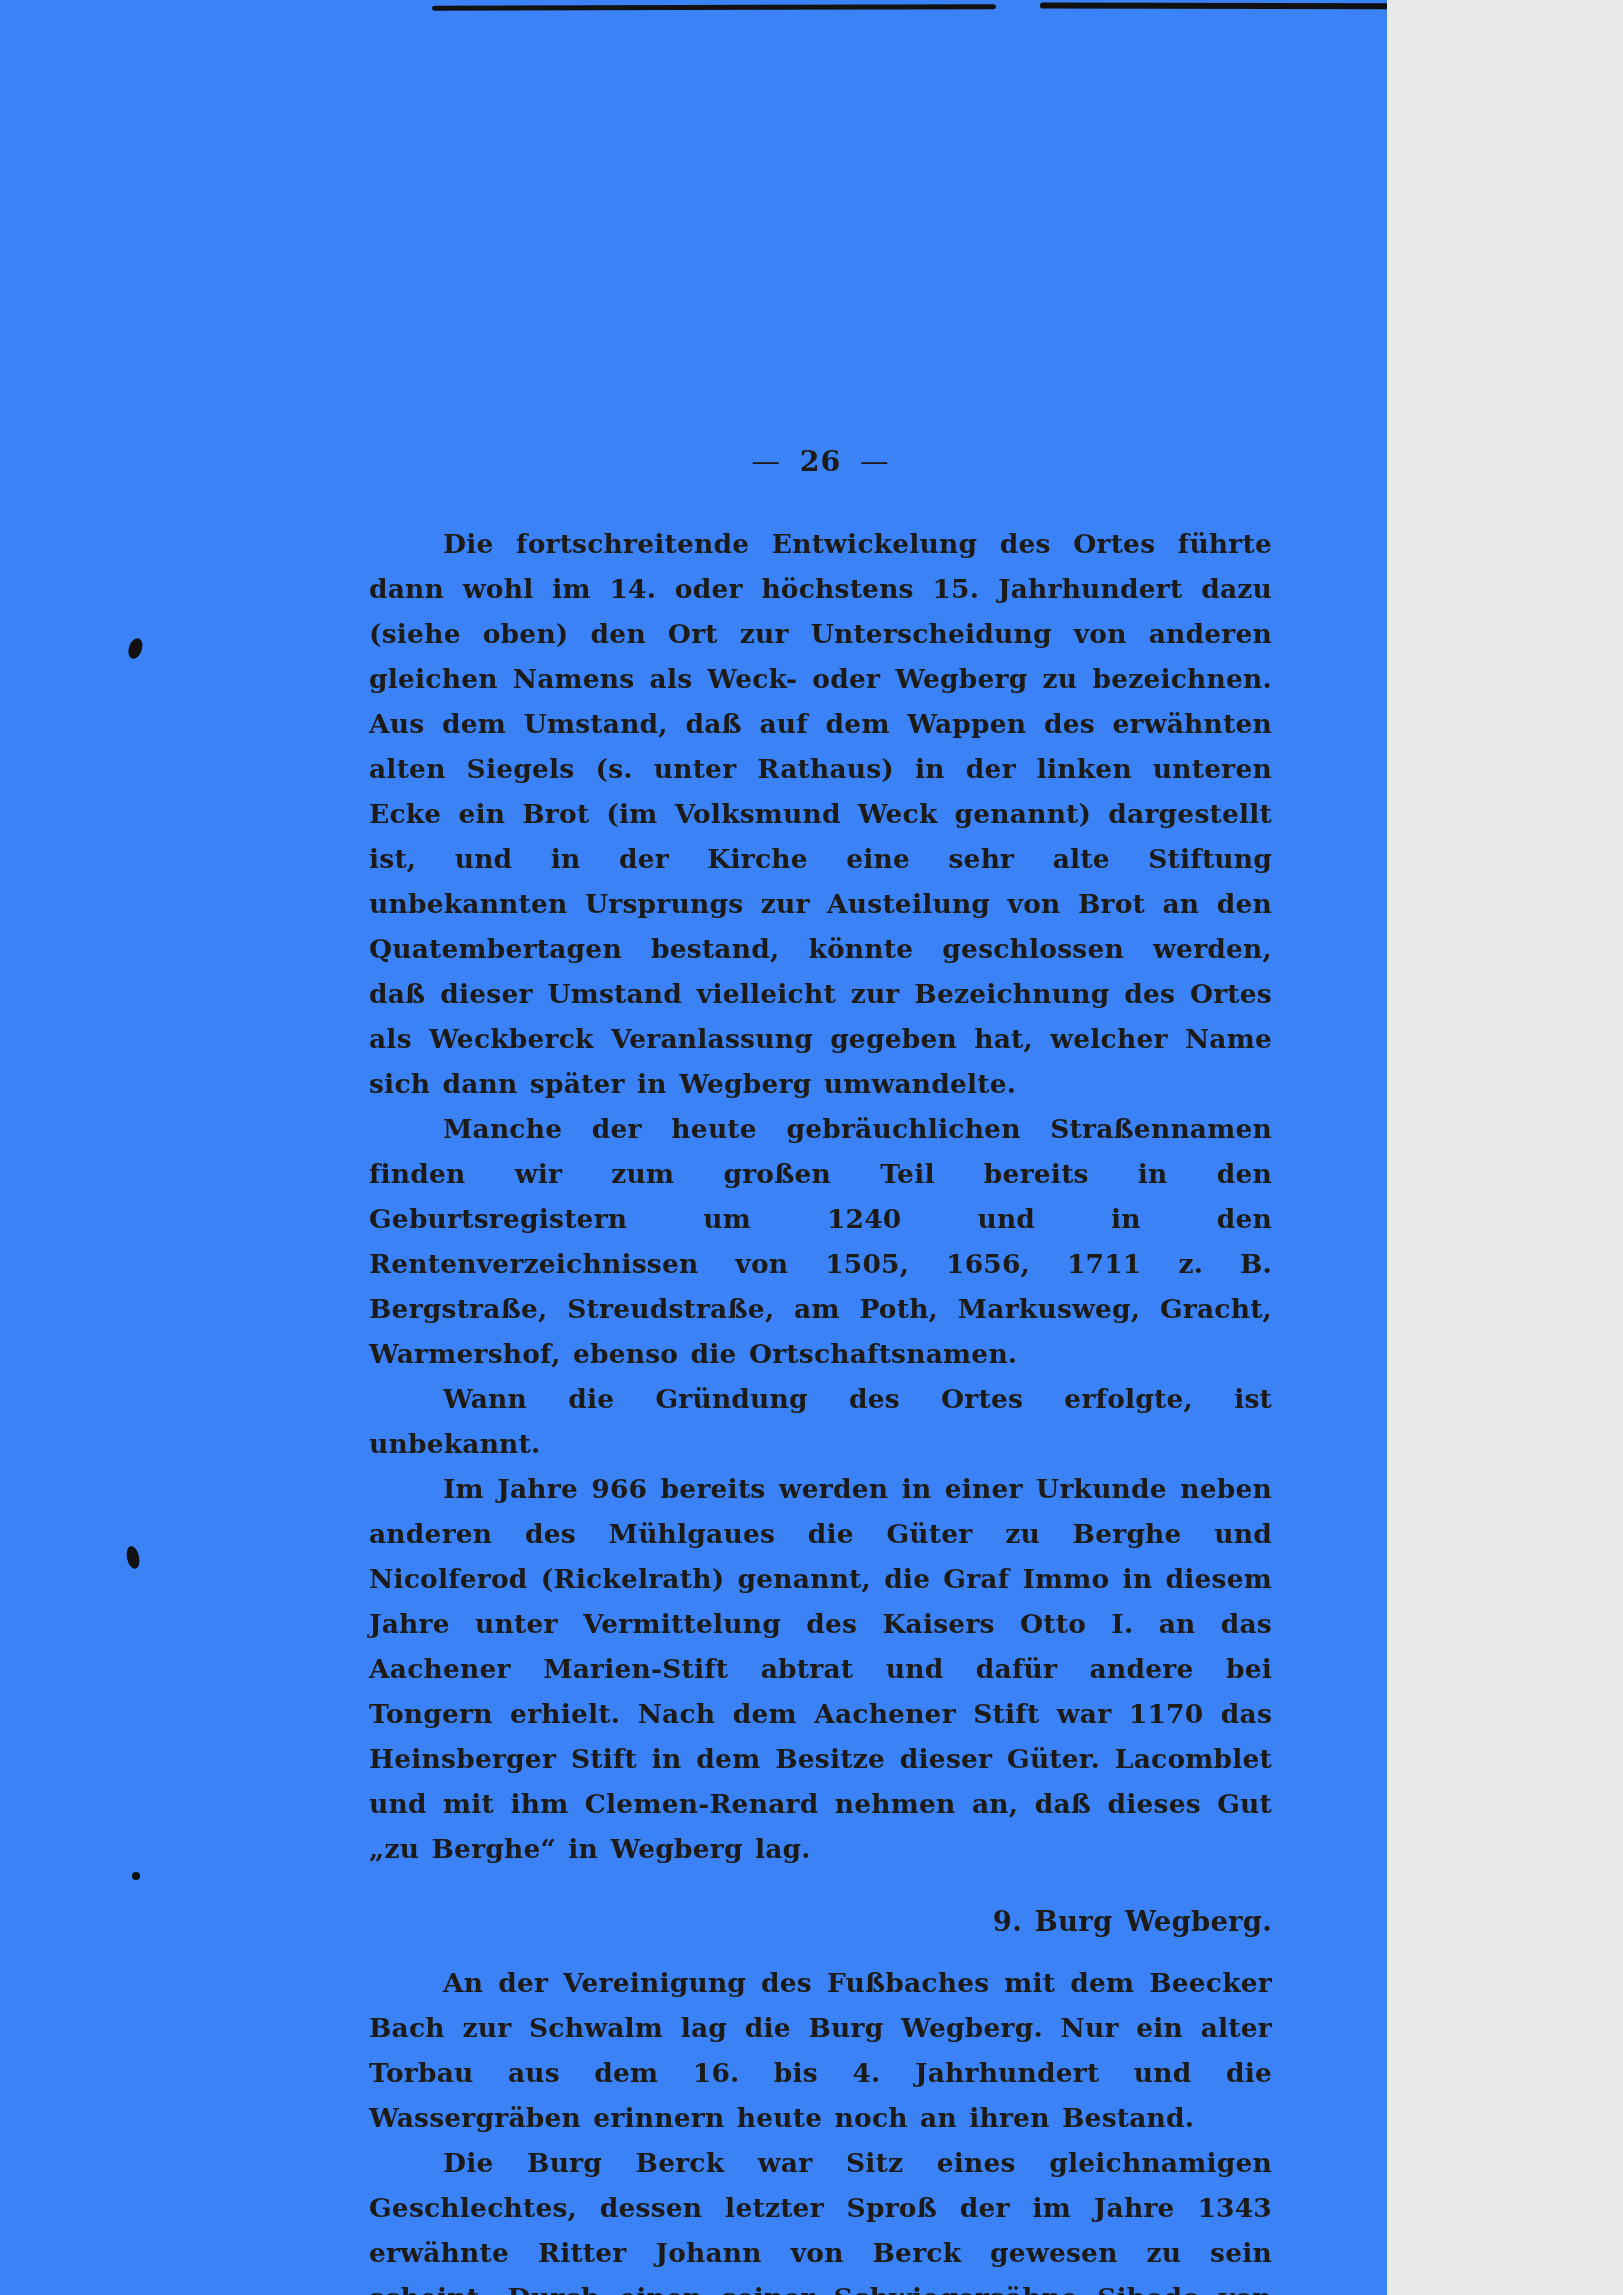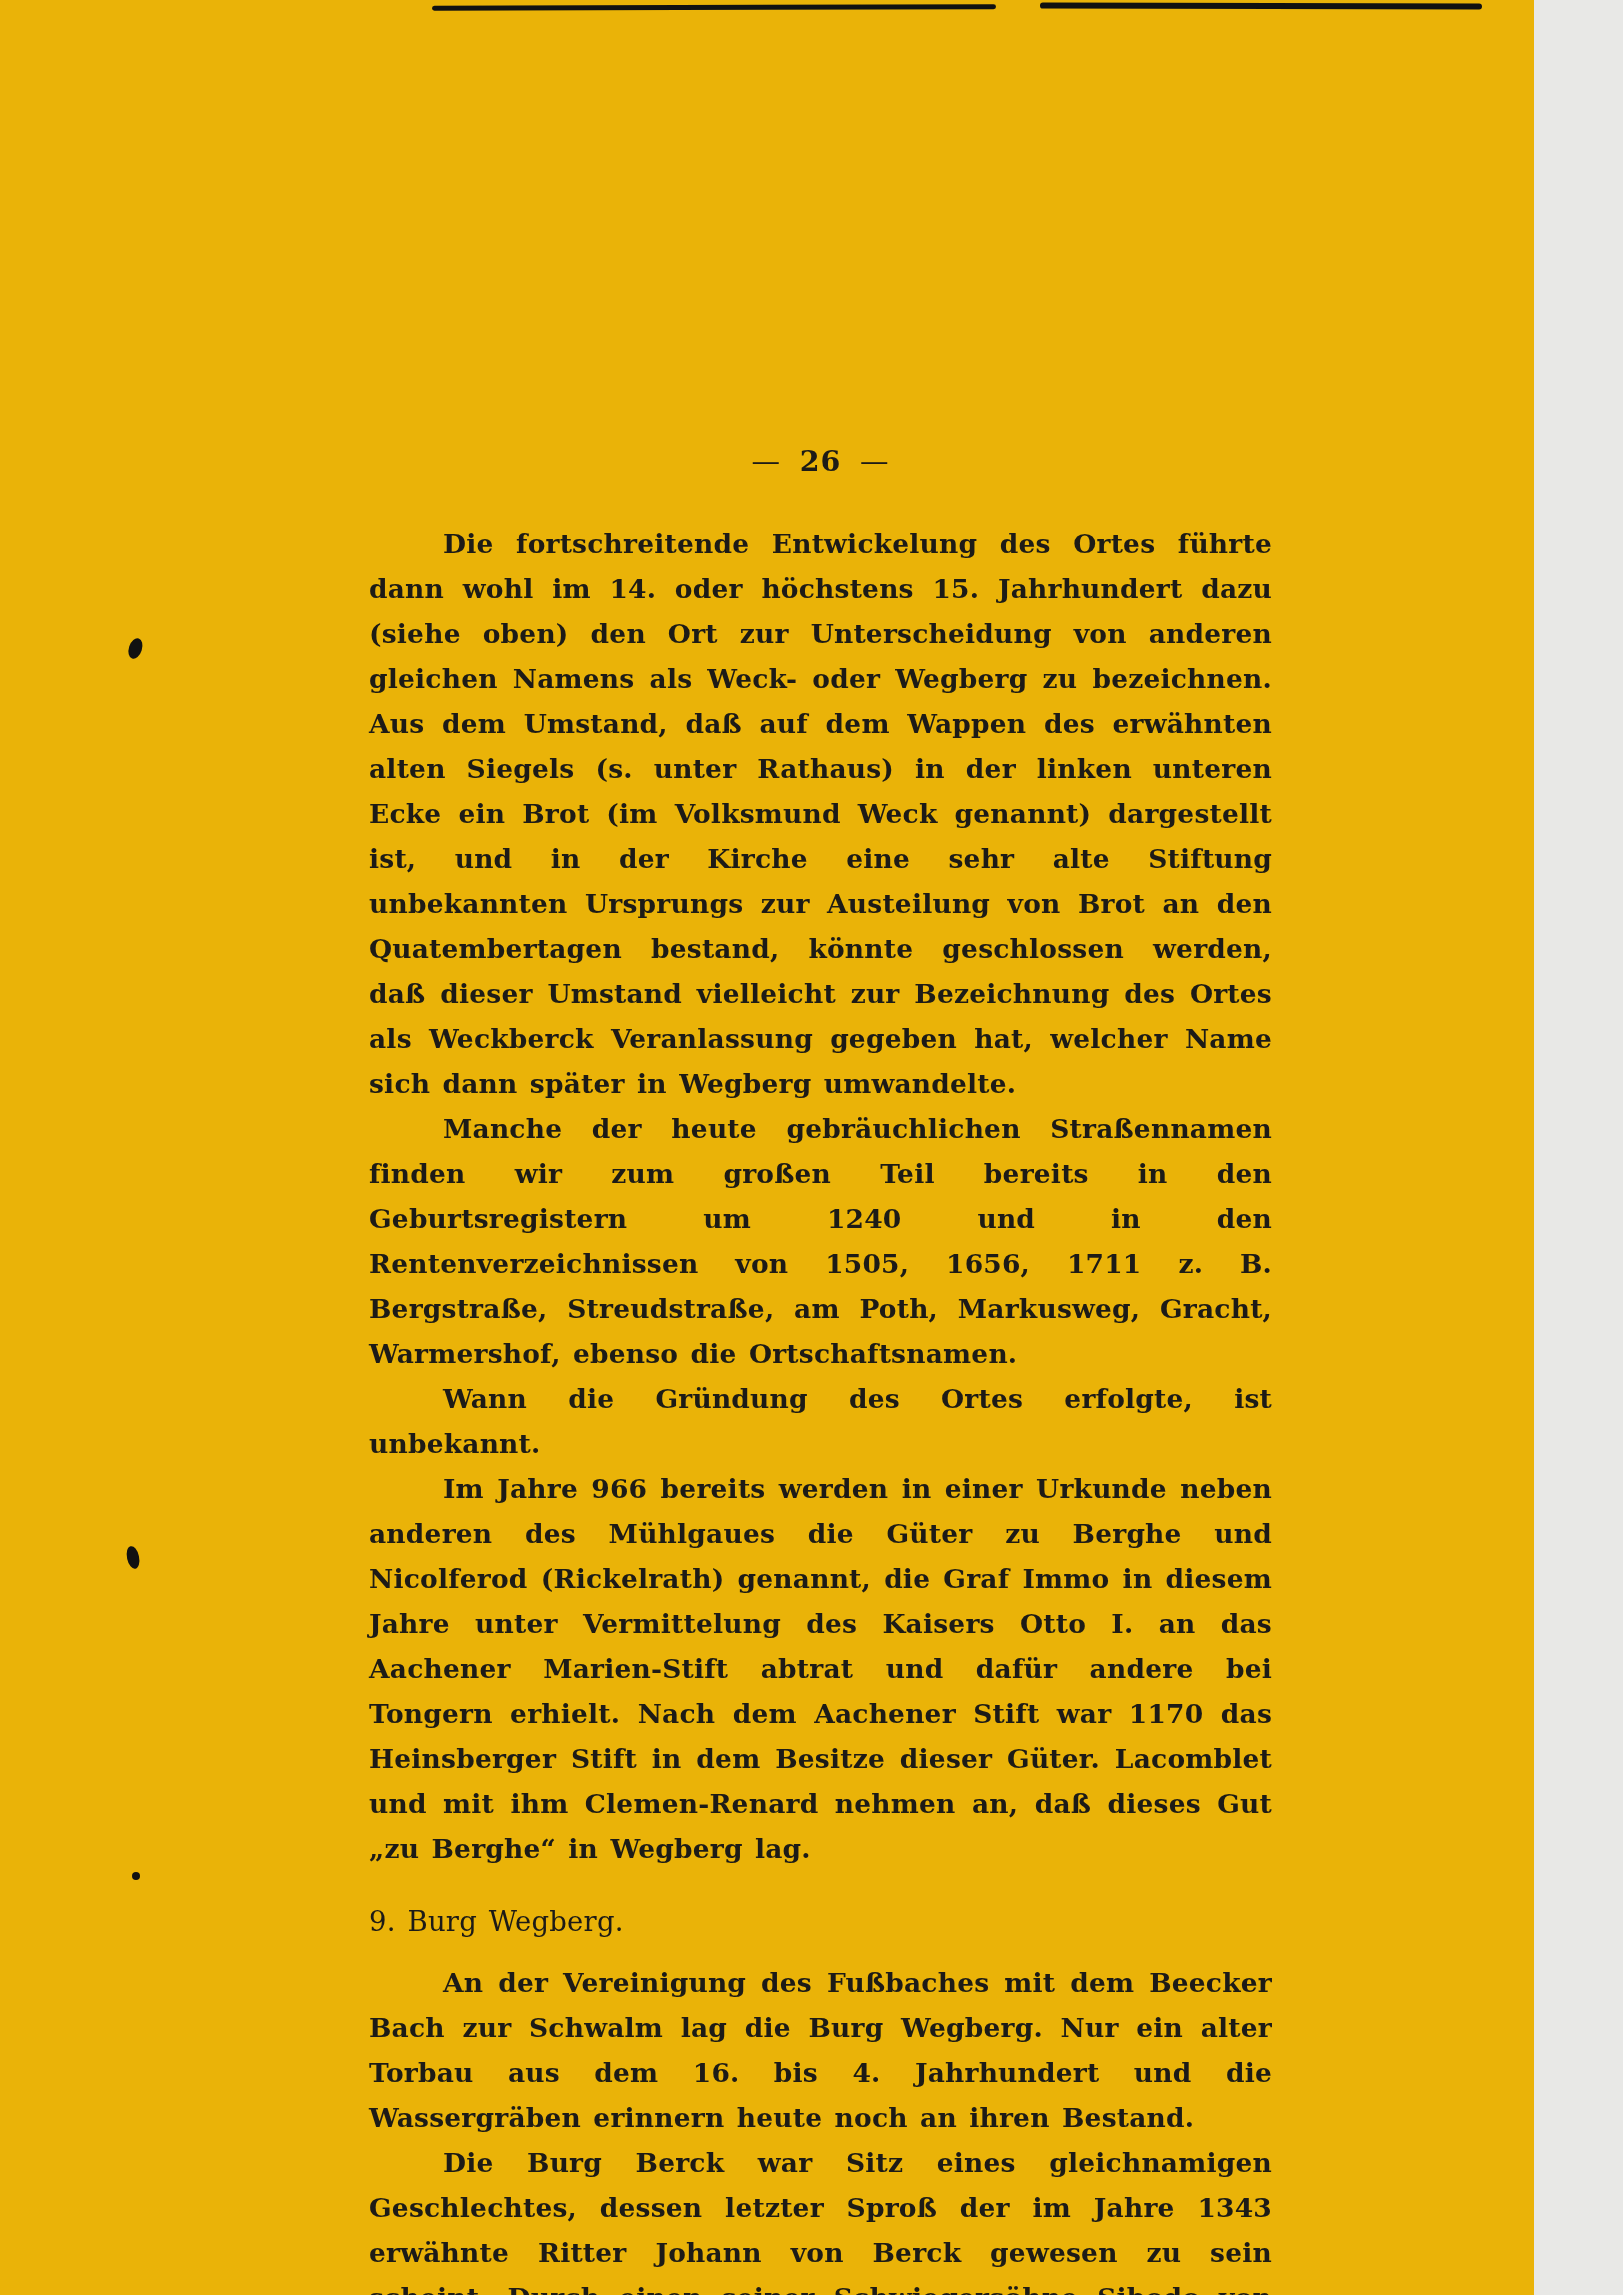--- a/index.html
+++ b/index.html
@@ -2,23 +2,23 @@
 <html style="font-size:7.9px"><head>
 <meta charset="utf-8">
 <style>
   html, body {
     margin: 0;
     padding: 0;
     background: #e8e8e6;
   }
   .page {
     position: relative;
-    width: 1534px;
+    width: 1387px;
     height: 2295px;
-    background: #eab308;
+    background: #3b82f6;
     overflow: hidden;
     font-family: "DejaVu Serif", "Liberation Serif", serif;
     color: #1d1b17;
   }
 
   
   .artifact { position: absolute; background: #111; }
   .streak-top-1 { left: 432px;  top: 4.9px;  width: 564px; height: 4.9px; transform: rotate(-0.15deg); border-radius: 2.5px; }
   .streak-top-2 { left: 1040px; top: 2.9px;   width: 442px;  height: 5.9px; transform: rotate(0.1deg); border-radius: 2.9px; }
   .blob-top-right { left: 1560px; top: 0px; width: 63px; height: 44px; border-radius: 0 0 0 19.6px; }
@@ -54,22 +54,22 @@
     letter-spacing: 0.2px;
     word-spacing: 2.9px;
   }
   .text-block p {
     margin: 0;
     text-indent: 74px;
   }
   .section-heading {
     margin: 27.5px 0 16.7px 0;
     font-size: 27.5px;
-    text-align: left;
-    font-weight: normal;
+    text-align: right;
+    font-weight: bold;
     text-indent: 0;
   }
 </style>
 </head>
 <body>
 
 <div class="page">
 
   <div class="artifact streak-top-1"></div>
   <div class="artifact streak-top-2"></div>

